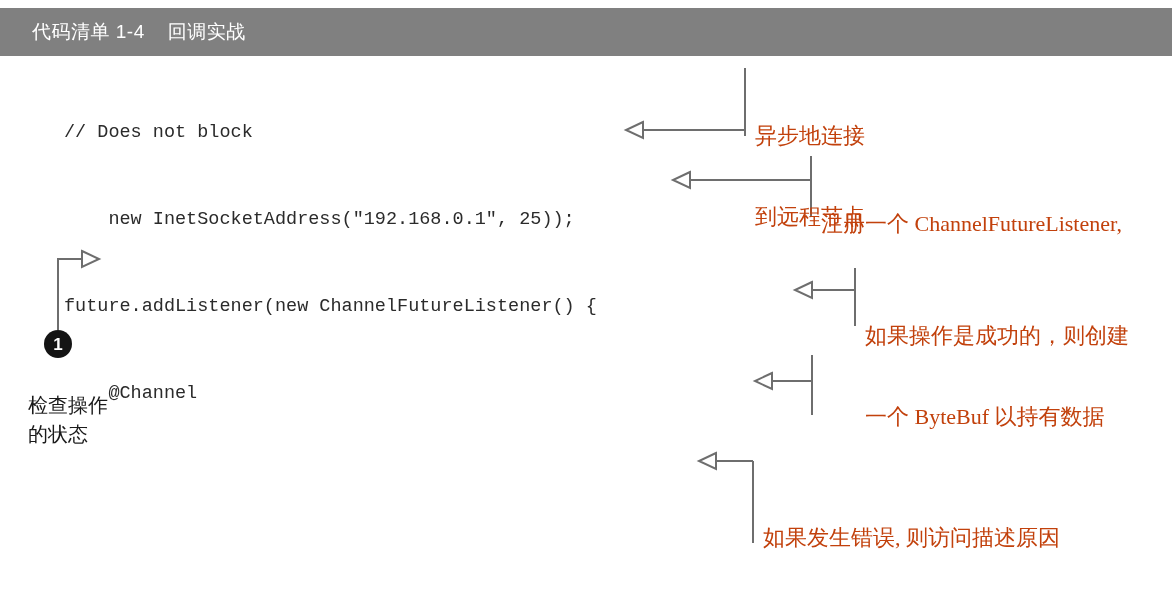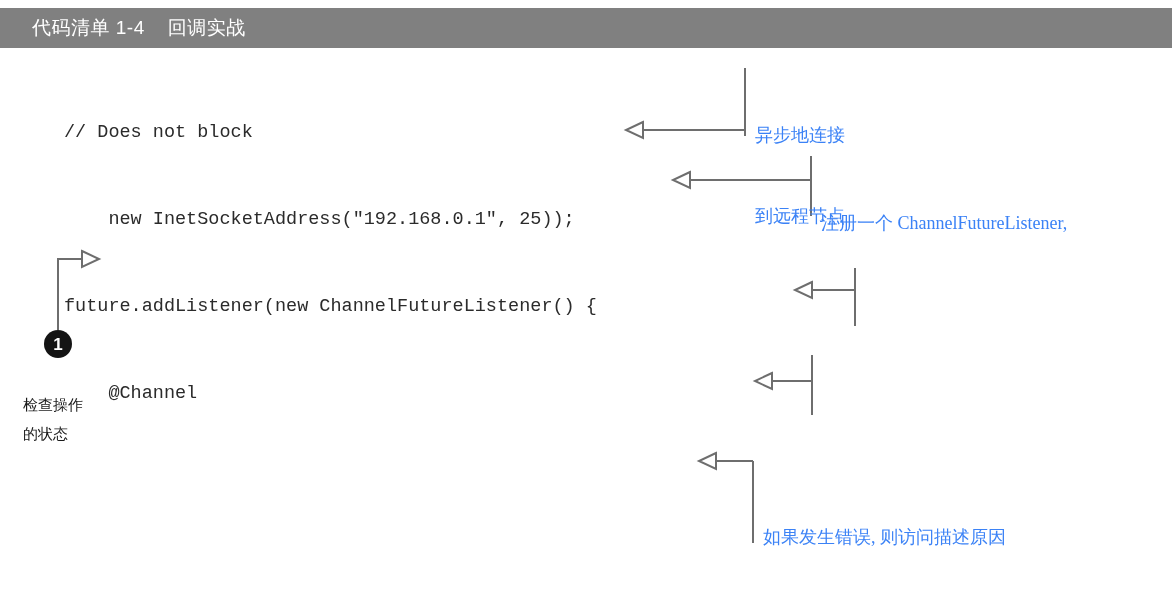--- a/index.html
+++ b/index.html
@@ -14,21 +14,21 @@
     background: #ffffff;
     overflow: hidden;
     font-family: "Liberation Serif", "DejaVu Serif", serif;
   }
   
   .title-bar {
     position: absolute;
     left: 0;
     top: 8px;
     width: 1172px;
-    height: 40px;
+    height: 48px;
     background: #808080;
   }
   .title-bar .title-text {
     position: absolute;
     left: 32px;
     top: 50%;
     transform: translateY(-50%);
     color: #ffffff;
     font-size: 19px;
     font-family: "Liberation Sans", "DejaVu Sans", sans-serif;
@@ -47,23 +47,23 @@
     white-space: pre;
   }
   .code-line {
     height: 29px;
     white-space: pre;
   }
   
   .ann {
     position: absolute;
     font-family: "Liberation Serif", "DejaVu Serif", serif;
-    font-size: 18px;
+    font-size: 22px;
     line-height: 27px;
-    color: #3b82f6;
+    color: #c2410c;
     white-space: pre;
   }
   .ann .ln { display: block; white-space: pre; }
 
   
   .badge {
     position: absolute;
     width: 28px;
     height: 28px;
     border-radius: 50%;
@@ -73,21 +73,21 @@
     font-size: 17px;
     font-weight: bold;
     display: flex;
     align-items: center;
     justify-content: center;
     line-height: 1;
   }
   .left-label {
     position: absolute;
     font-family: "Liberation Serif", "DejaVu Serif", serif;
-    font-size: 15px;
+    font-size: 20px;
     line-height: 29px;
     color: #1a1a1a;
     white-space: pre;
   }
   svg.overlay {
     position: absolute;
     left: 0;
     top: 0;
     width: 1172px;
     height: 598px;
@@ -172,20 +172,22 @@
   <div class="ann" style="left:755px; top:68px;">
     <span class="ln">异步地连接</span>
     <span class="ln">到远程节点</span>
   </div>
 
   <div class="ann" style="left:821px; top:156px;">
     <span class="ln">注册一个 ChannelFutureListener,</span>
   </div>
 
   <div class="ann" style="left:865px; top:268px;">
+    <span class="ln">如果操作是成功的，则创建</span>
+    <span class="ln">一个 ByteBuf 以持有数据</span>
   </div>
 
 
   <div class="ann" style="left:763px; top:470px;">
     <span class="ln">如果发生错误, 则访问描述原因</span>
     
   </div>
 
 </div>
 

